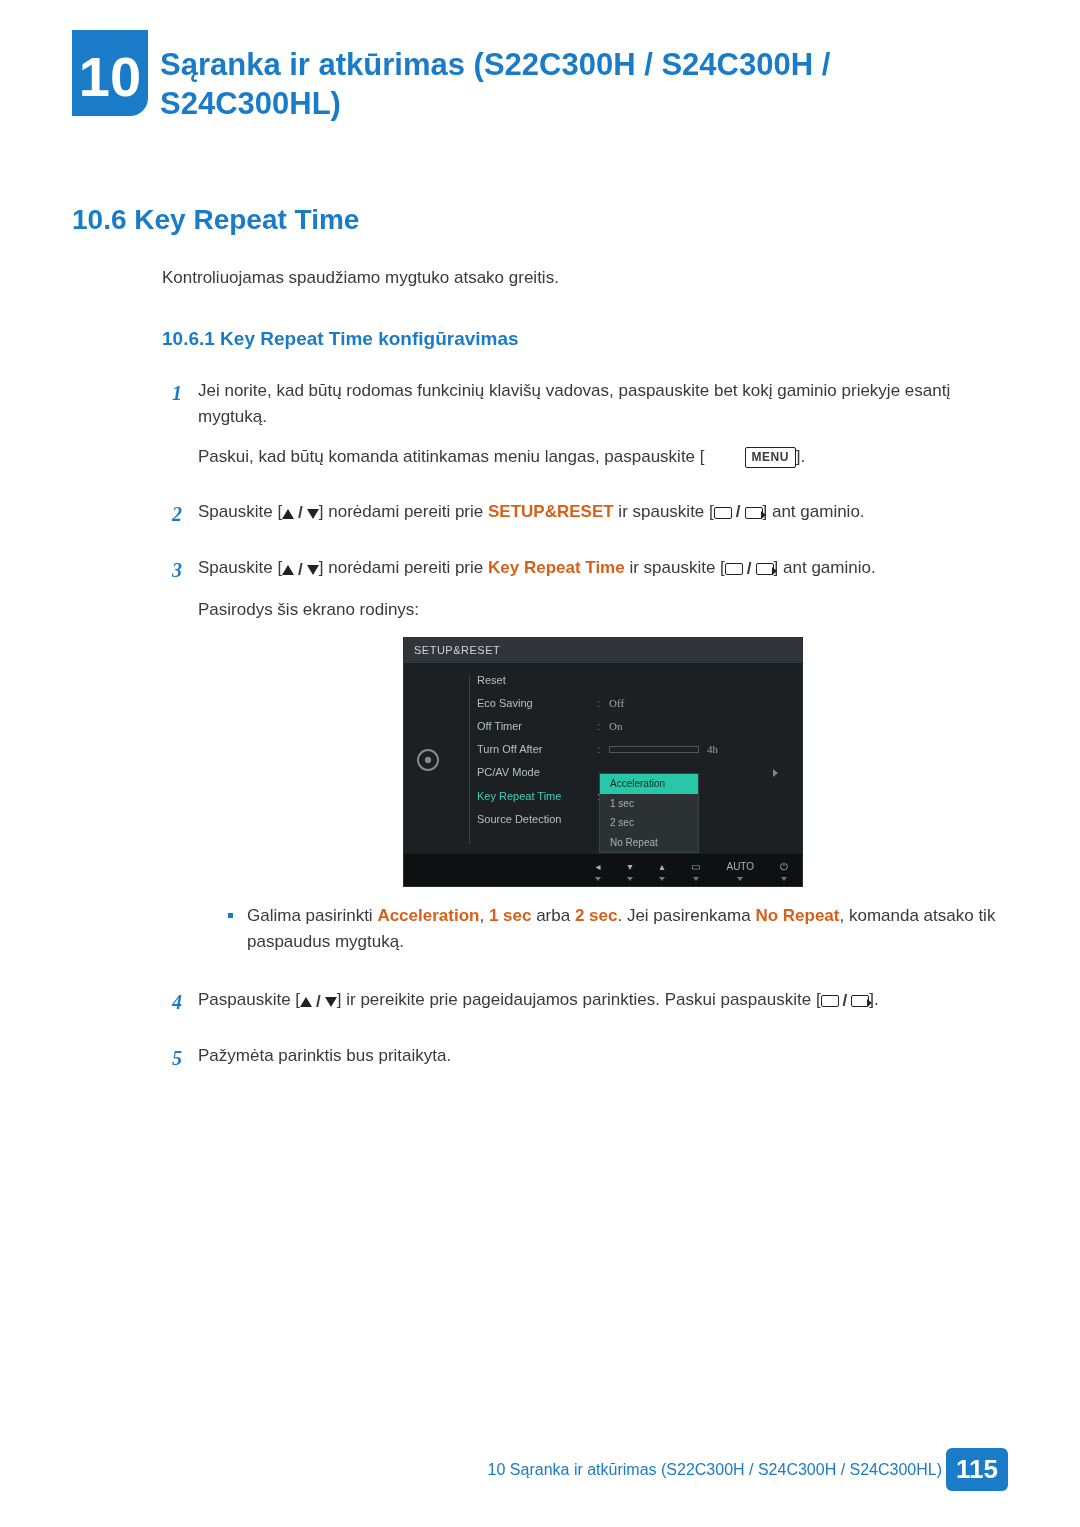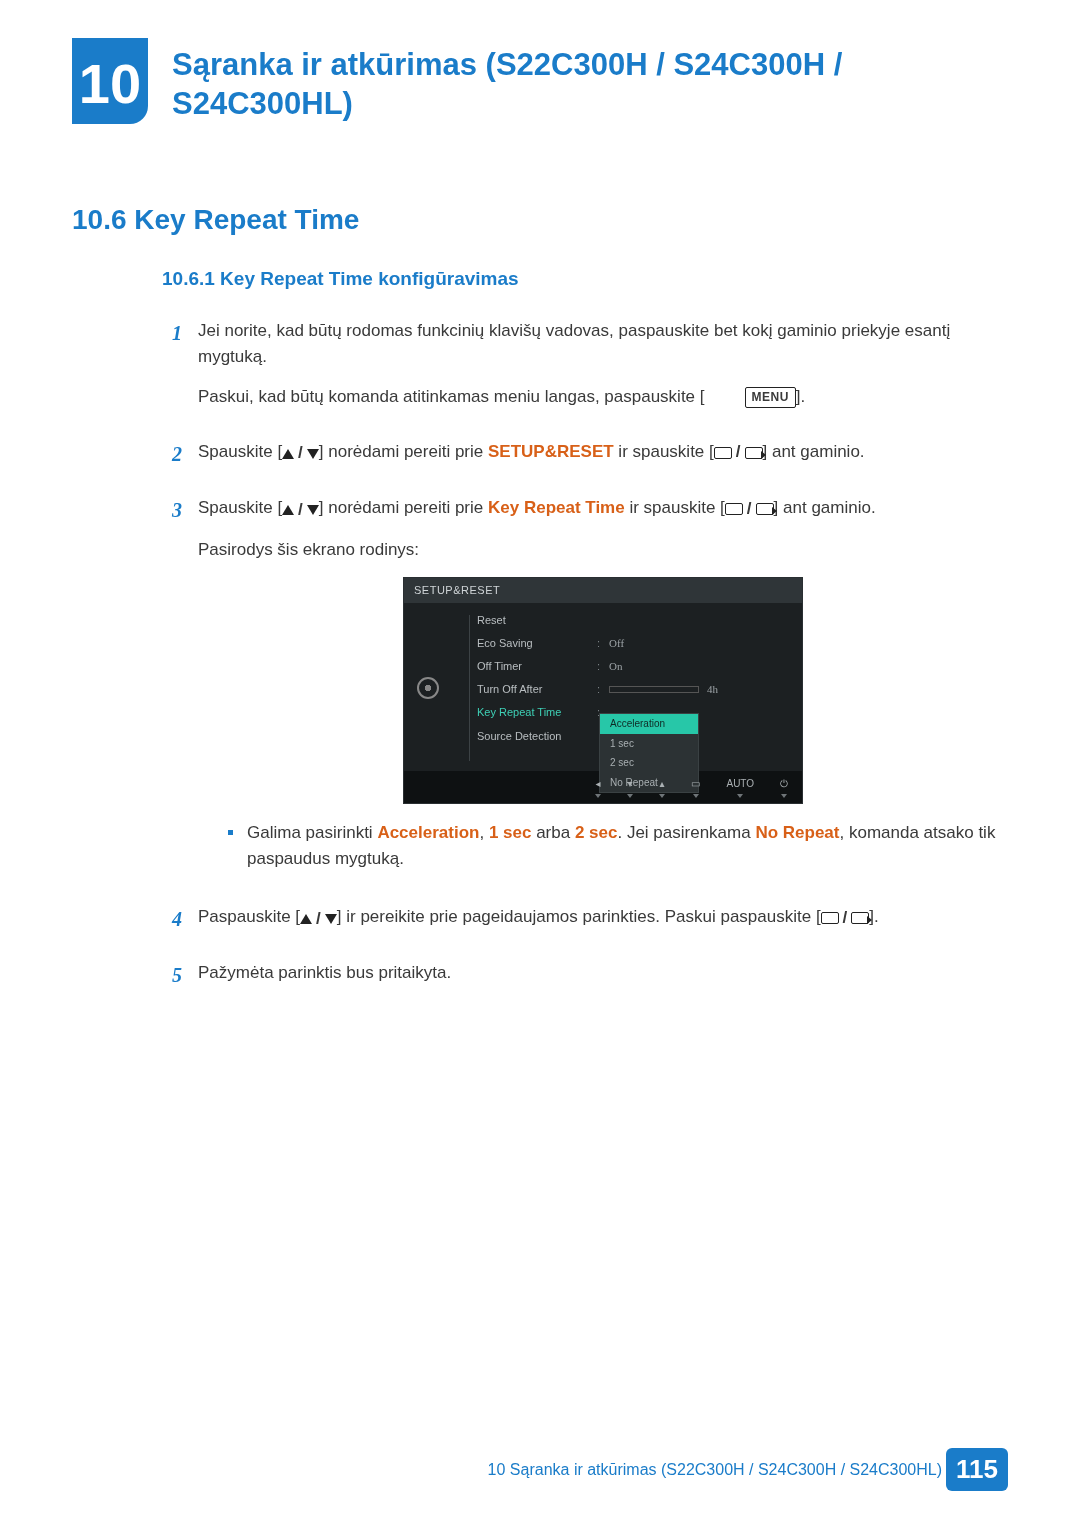--- a/index.html
+++ b/index.html
@@ -10,22 +10,22 @@
     margin: 0 auto;
     color: #3a3a3a;
     position: relative;
     min-height: 1527px;
   }
   .page {
     padding: 30px 72px 90px 72px;
   }
   .chapter-head {
     display: flex;
-    align-items: flex-end;
-    gap: 24px;
+    align-items: flex-start;
+    gap: 12px;
     margin-bottom: 80px;
   }
   .chapter-badge {
     width: 76px;
     height: 86px;
     background: #1a7cc9;
     border-radius: 0 0 18px 0;
     color: #fff;
     font-size: 56px;
     font-weight: 700;
@@ -264,20 +264,21 @@
 <div class="page">
 
   <div class="chapter-head">
     <div class="chapter-badge">10</div>
     <div class="chapter-title">Sąranka ir atkūrimas (S22C300H / S24C300H / S24C300HL)</div>
   </div>
 
   <h2 class="sect-h2">10.6  Key Repeat Time</h2>
 
   <div class="content">
+    <p class="intro">Kontroliuojamas spaudžiamo mygtuko atsako greitis.</p>
 
     <h3 class="sect-h3">10.6.1  Key Repeat Time konfigūravimas</h3>
 
     <div class="step-list">
 
       <div class="step">
         <div class="step-num">1</div>
         <div class="step-body">
           <p>Jei norite, kad būtų rodomas funkcinių klavišų vadovas, paspauskite bet kokį gaminio priekyje esantį mygtuką.</p>
           <p>
@@ -340,20 +341,24 @@
                     <span class="label">Off Timer</span>
                       <span class="colon">:</span>
                       <span class="val">On</span>
                   </div>
                   <div class="osd-row">
                     <span class="label">Turn Off After</span>
                       <span class="colon">:</span>
                     <span class="barwrap"><span class="fill" style="width:20%"></span></span>
                     <span class="val">4h</span>
                   </div>
+                  <div class="osd-row">
+                    <span class="label">PC/AV Mode</span>
+                    <span class="osd-arrow-r"></span>
+                  </div>
                   <div class="osd-row sel">
                     <span class="label">Key Repeat Time</span>
                       <span class="colon">:</span>
                   </div>
                   <div class="osd-row">
                     <span class="label">Source Detection</span>
                   </div>
                   <div class="osd-down-ind">▾</div>
 
                   <div class="osd-popup">

